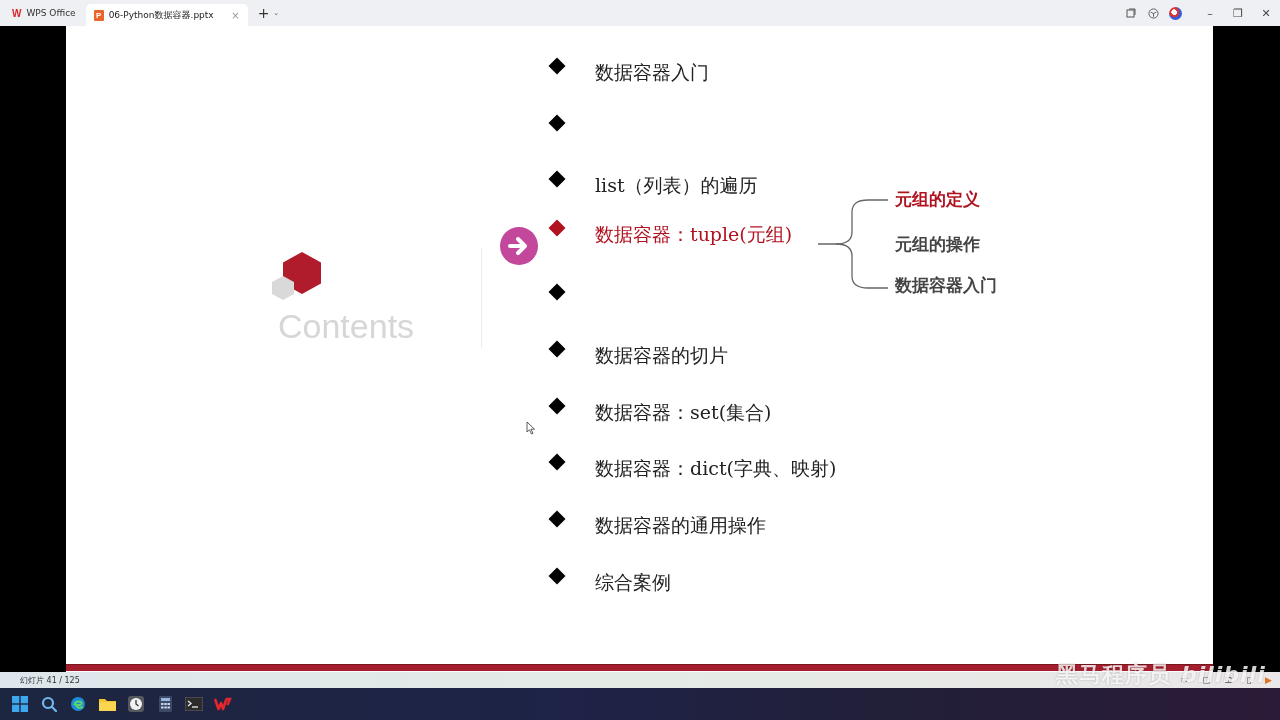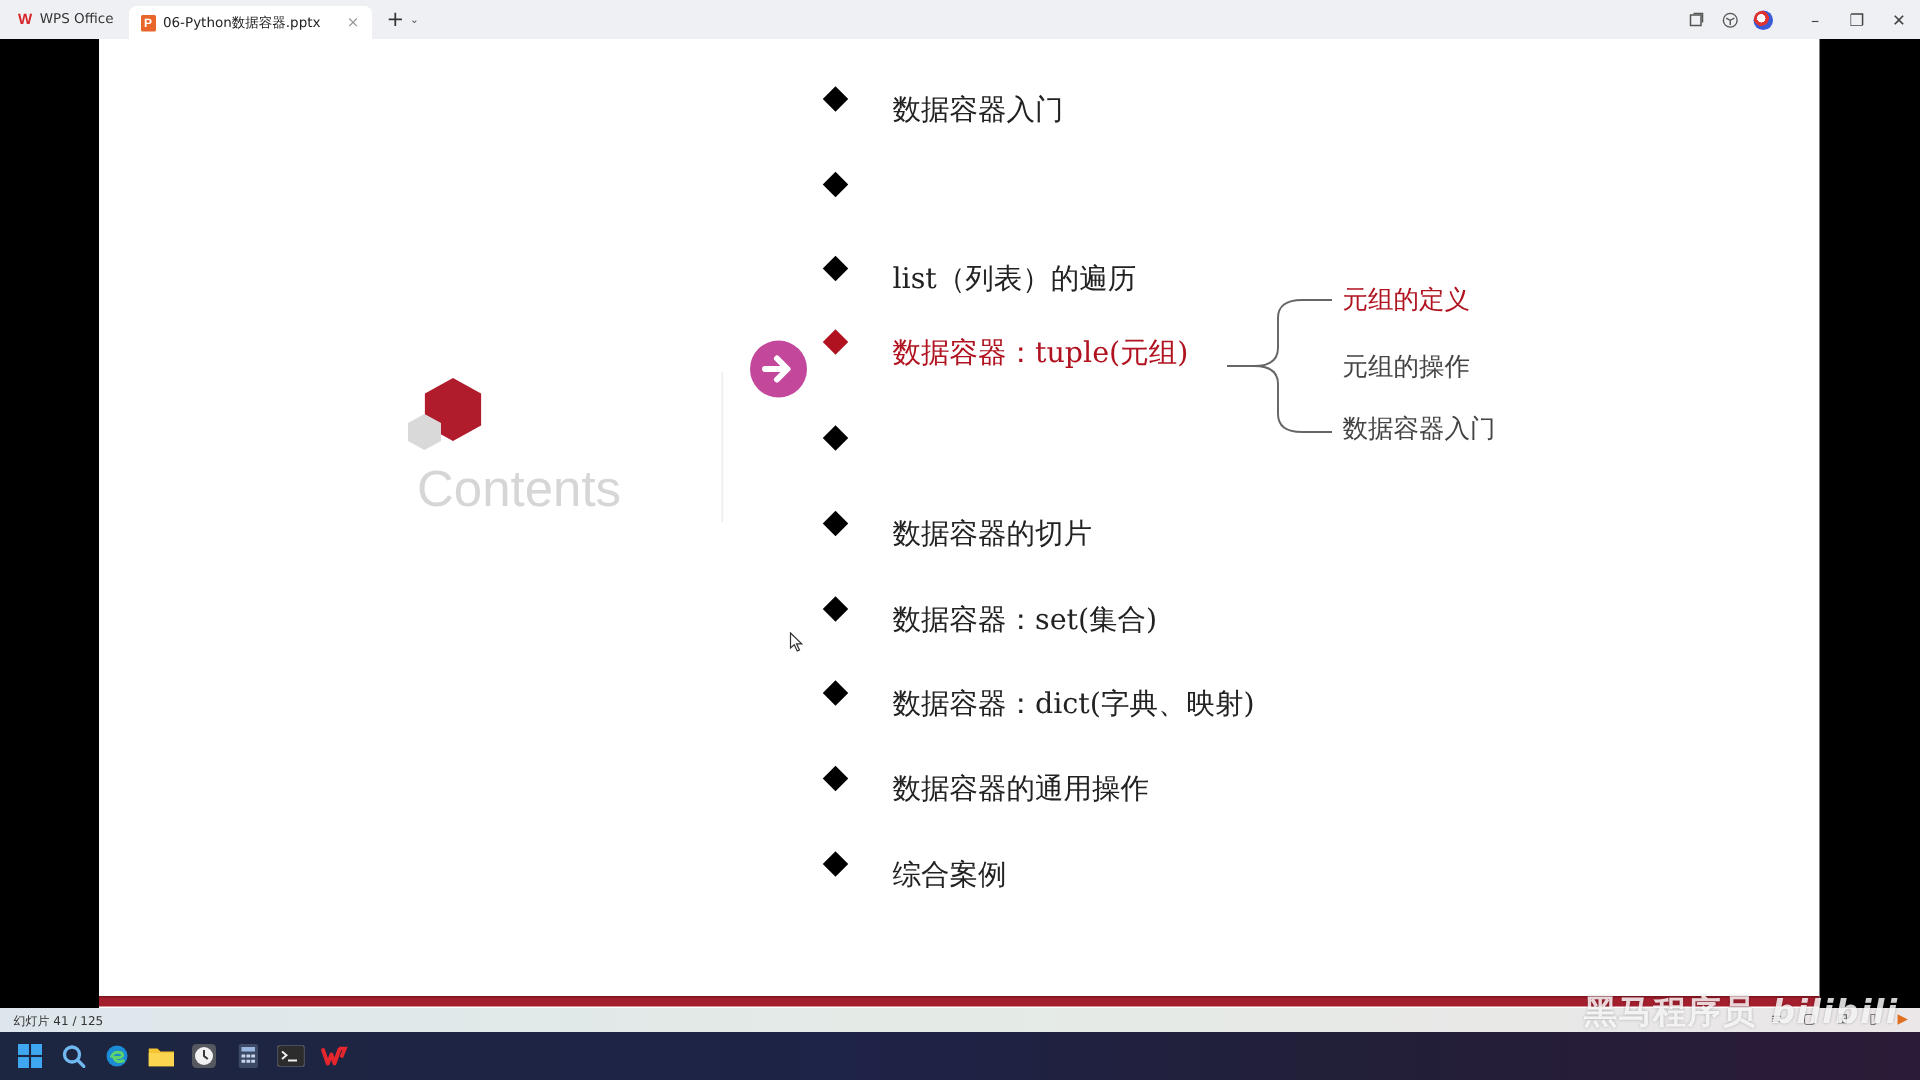--- a/index.html
+++ b/index.html
@@ -84,32 +84,32 @@
     .agenda-item.active .agenda-text { color: #b0121f; }
 
     .arrow-circle {
       position: absolute; left: 434px; top: 201px; width: 38px; height: 38px; border-radius: 50%;
       background: #c3479a; display: flex; align-items: center; justify-content: center;
     }
 
     
     .brace { position: absolute; left: 752px; top: 172px; }
     .sub-item {
-      position: absolute; left: 829px; font-size: 17px; font-weight: normal; color: #444;
+      position: absolute; left: 829px; font-size: 17px; font-weight: bold; color: #444;
       font-family: "DejaVu Sans", "Liberation Sans", sans-serif; white-space: nowrap;
     }
     .sub-item.current { color: #b0121f; }
 
     .cursor { position: absolute; left: 460px; top: 395px; }
 
     
     .statusbar {
       position: absolute; left: 0; top: 672px; width: 1280px; height: 16px;
       background: linear-gradient(90deg, #dde6ec, #e4ebe6 50%, #ebe6e8);
-      font-size: 8px; color: #333; display: flex; align-items: center; padding-left: 9px;
+      font-size: 8px; color: #333; display: flex; align-items: center; padding-left: 20px;
     }
     .status-right { position: absolute; right: 8px; top: 0; height: 16px; display: flex; align-items: center; gap: 14px; font-size: 9px; color: #555; }
     .status-right .zoom-ctl { color: #e07020; font-weight: bold; }
 
     
     .watermark {
       position: absolute; left: 1056px; top: 660px; font-size: 22px; font-weight: bold; color: rgba(255,255,255,0.82);
       font-family: "DejaVu Sans", sans-serif; letter-spacing: 1px; white-space: nowrap;
       text-shadow: 0 0 2px rgba(0,0,0,0.25);
     }

